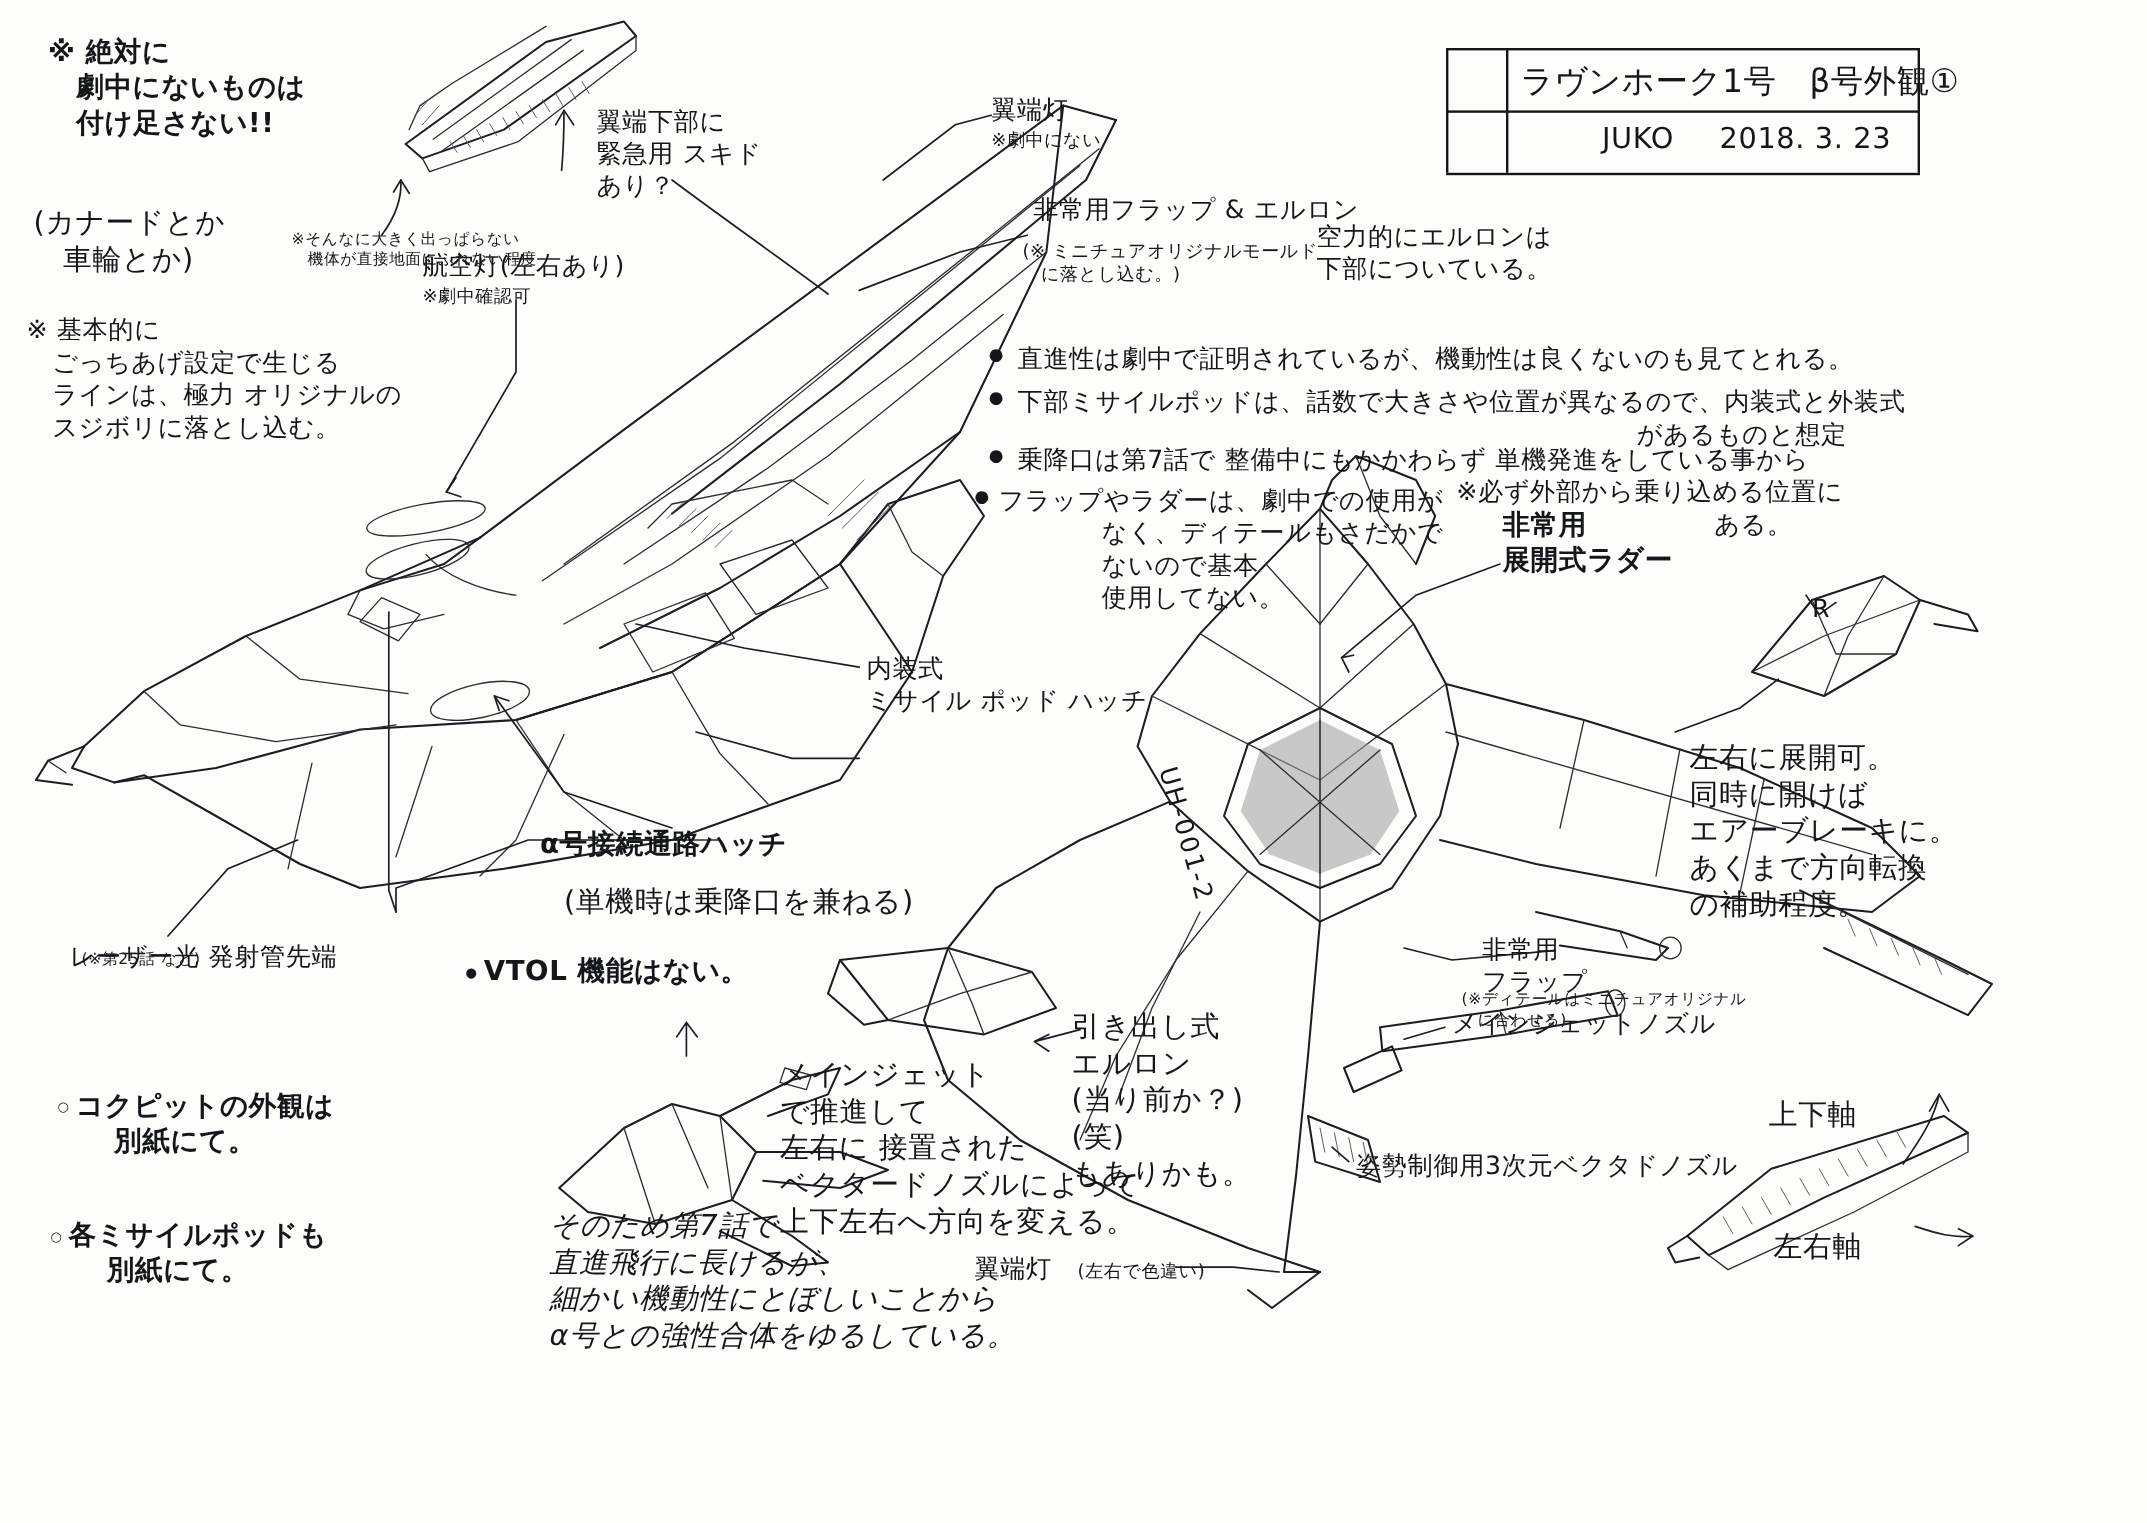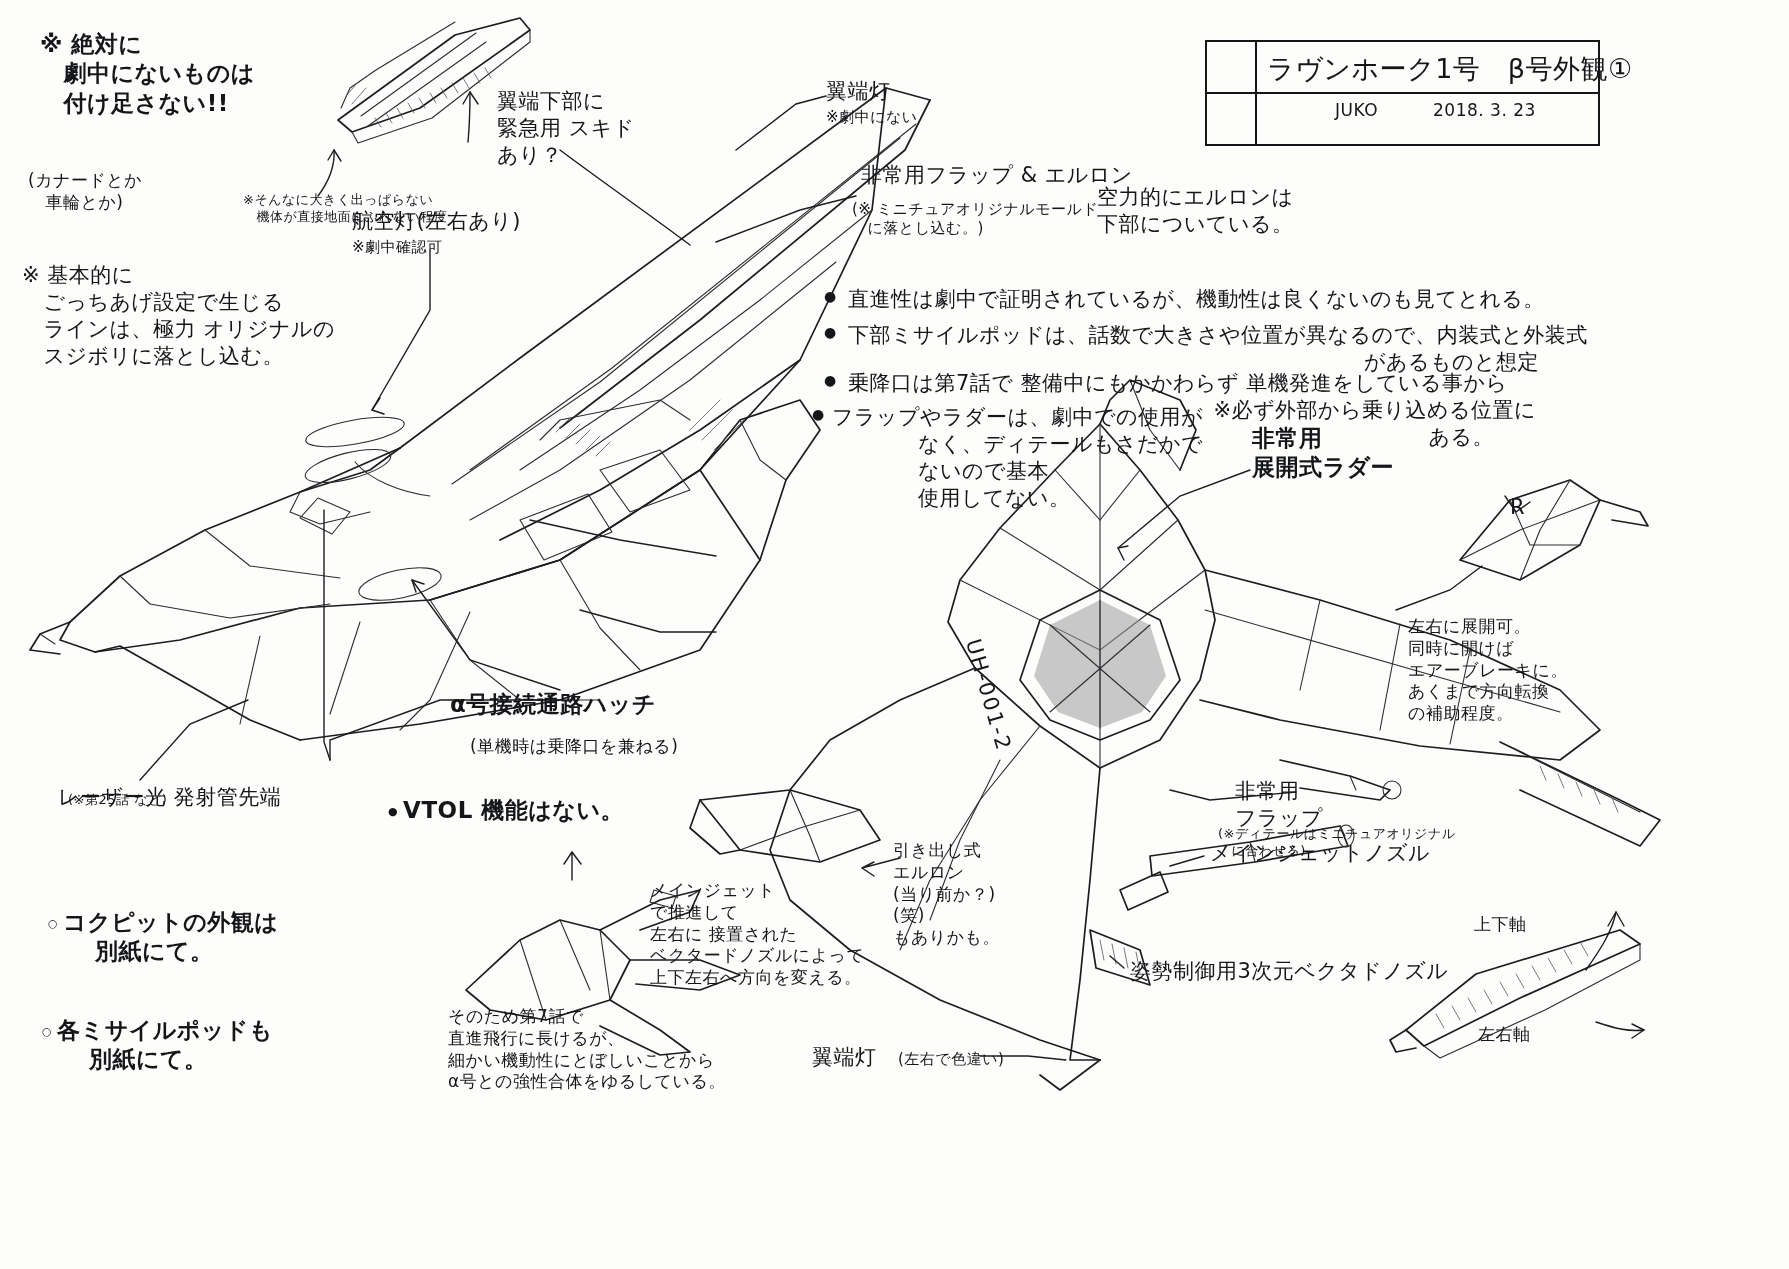--- a/index.html
+++ b/index.html
@@ -25,21 +25,21 @@
     white-space: pre;
     line-height: 1.28;
     letter-spacing: 0.5px;
   }
   .jp {
     font-family: "DejaVu Sans", sans-serif;
   }
   .h1 { font-size: 27px; font-weight: 400; }
   .h2 { font-size: 23px; font-weight: 700; }
   .lg { font-size: 21px; }
-  .md { font-size: 17px; }
+  .md { font-size: 24px; }
   .sm { font-size: 15px; }
   .xs { font-size: 13px; }
   .bullet::before {
     content: "●";
     font-size: 11px;
     position: relative;
     top: -3px;
     margin-right: 5px;
   }
   .obullet::before {
@@ -297,20 +297,22 @@
   <div class="ink jp lg" style="left:826px;top:78px;">翼端灯</div>
   <div class="ink jp sm" style="left:826px;top:108px;">※劇中にない</div>
 
   <div class="ink jp lg" style="left:861px;top:162px;">非常用フラップ &amp; エルロン</div>
   <div class="ink jp sm" style="left:852px;top:200px;">(※ ミニチュアオリジナルモールド
 　に落とし込む。)</div>
 
   <div class="ink jp lg" style="left:1097px;top:184px;text-align:right;">空力的にエルロンは
 下部についている。</div>
 
+  <div class="ink jp lg" style="left:722px;top:544px;">内装式
+ミサイル ポッド ハッチ</div>
 
   <div class="ink jp h2" style="left:450px;top:690px;">α号接続通路ハッチ</div>
   <div class="ink jp md" style="left:470px;top:736px;">(単機時は乗降口を兼ねる)</div>
 
   <div class="ink jp lg" style="left:58px;top:784px;">レーザー光 発射管先端</div>
   <div class="ink jp xs" style="left:68px;top:792px;">(※第25話 など)</div>
 
   <div class="ink jp h2 bullet" style="left:388px;top:796px;">VTOL 機能はない。</div>
 
   <div class="ink jp md" style="left:650px;top:880px;">メインジェット
@@ -318,21 +320,21 @@
 左右に 接置された
 ベクタードノズルによって
 上下左右へ方向を変える。</div>
 
   <div class="ink jp md" style="left:893px;top:840px;">引き出し式
 エルロン
 (当り前か？)
 (笑)
 もありかも。</div>
 
-  <div class="ink jp md" style="left:448px;top:1006px;">そのため第7話で
+  <div class="ink jp md" style="left:458px;top:1006px;font-style:italic;">そのため第7話で
 直進飛行に長けるが、
 細かい機動性にとぼしいことから
 α号との強性合体をゆるしている。</div>
 
   <div class="ink jp h2 obullet" style="left:48px;top:908px;">コクピットの外観は
 　　別紙にて。</div>
   <div class="ink jp h2 obullet" style="left:42px;top:1016px;">各ミサイルポッドも
 　　別紙にて。</div>
 
   <div class="ink jp h2" style="left:1252px;top:424px;">非常用

